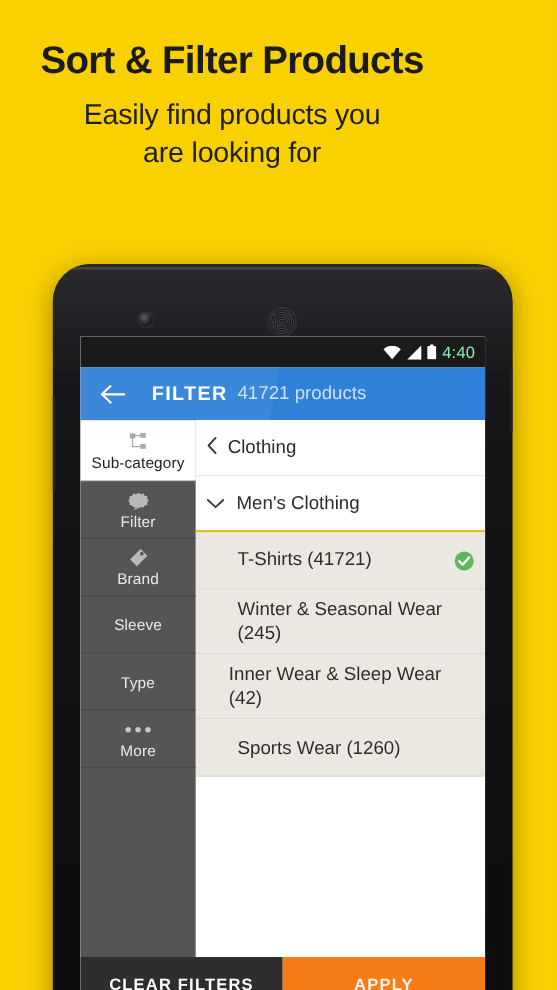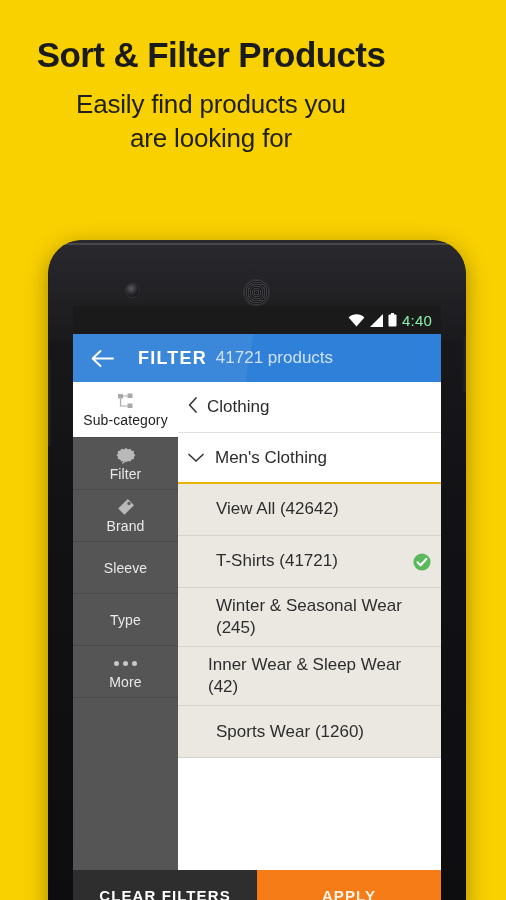--- a/index.html
+++ b/index.html
@@ -267,23 +267,20 @@
 
           <div class="group">
             <span>
               <svg width="16" height="10" viewBox="0 0 16 10">
                 <path d="M1 1.5 L8 8 L15 1.5" stroke="#3a3a3a" stroke-width="1.7" fill="none" stroke-linecap="round" stroke-linejoin="round"></path>
               </svg>
             </span>
             <span>Men's Clothing</span>
           </div>
 
-          <div class="row">
-            <span class="r-text">View All  (42642)</span>
-          </div>
 
           <div class="row">
             <span class="r-text">T-Shirts (41721)</span>
             <span class="check">
               <svg width="18" height="18" viewBox="0 0 18 18">
                 <circle cx="9" cy="9" r="8.6" fill="#5bb85c"></circle>
                 <path d="M4.5 9.3 L7.6 12.3 L13.4 5.9" stroke="#ffffff" stroke-width="2.1" fill="none" stroke-linecap="round" stroke-linejoin="round"></path>
               </svg>
             </span>
           </div>

